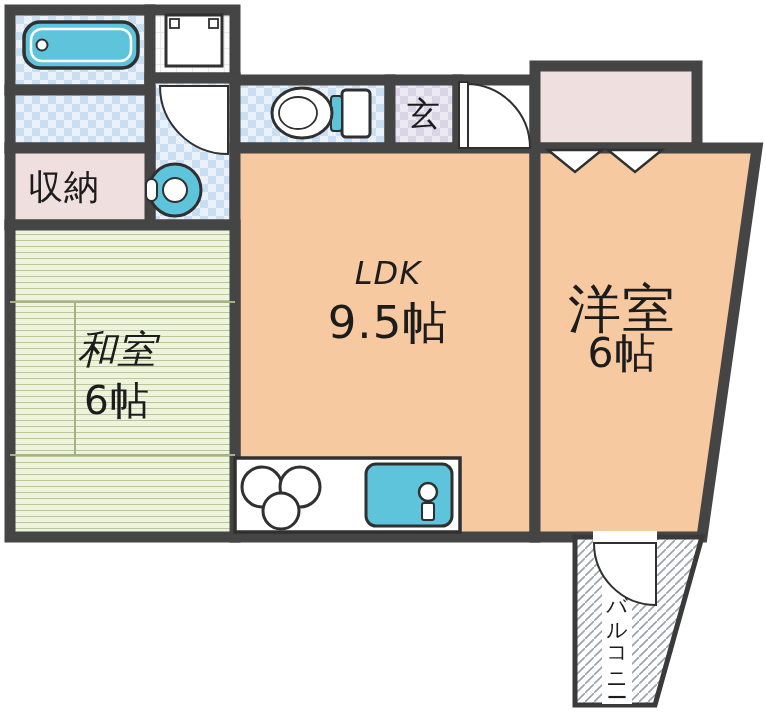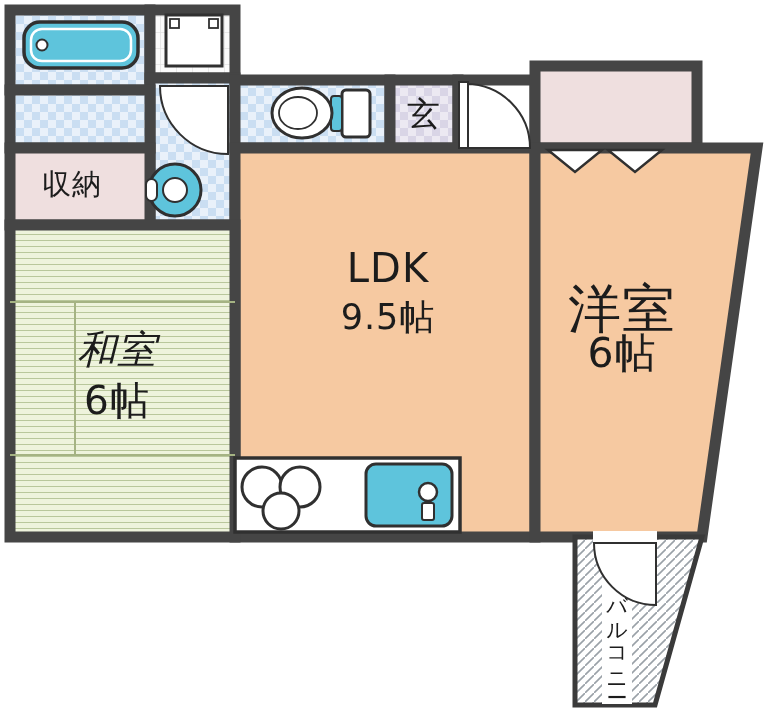--- a/index.html
+++ b/index.html
@@ -133,25 +133,25 @@
       </g>
 
       <g>
         <rect x="593" y="531" width="64" height="12" fill="#ffffff"></rect>
         <path d="M656,543 L594,543 A62,62 0 0 0 656,605 Z" fill="#ffffff" class="fix" stroke-width="2"></path>
       </g>
 
     </g>
   </svg>
 
-  <div class="lbl" style="left:72px;top:170px;font-size:29px;">収納</div>
+  <div class="lbl" style="left:64px;top:170px;font-size:35px;">収納</div>
   <div class="lbl" style="left:424px;top:97px;font-size:33px;">玄</div>
 
-  <div class="lbl" style="left:388px;top:248px;font-size:40px;">LDK</div>
-  <div class="lbl" style="left:388px;top:300px;font-size:35px;">9.5帖</div>
+  <div class="lbl" style="left:388px;top:257px;font-size:32px;font-style:italic;">LDK</div>
+  <div class="lbl" style="left:388px;top:300px;font-size:45px;">9.5帖</div>
 
   <div class="lbl" style="left:622px;top:282px;font-size:53px;">洋室</div>
   <div class="lbl" style="left:622px;top:333px;font-size:41px;">6帖</div>
 
   <div class="lbl" style="left:117px;top:330px;font-size:39px;font-style:italic;">和室</div>
   <div class="lbl" style="left:117px;top:381px;font-size:39px;">6帖</div>
 
   <div class="lbl-vert" style="left:606px;top:582px;font-size:21px;">バルコニー</div>
 
 </div>

